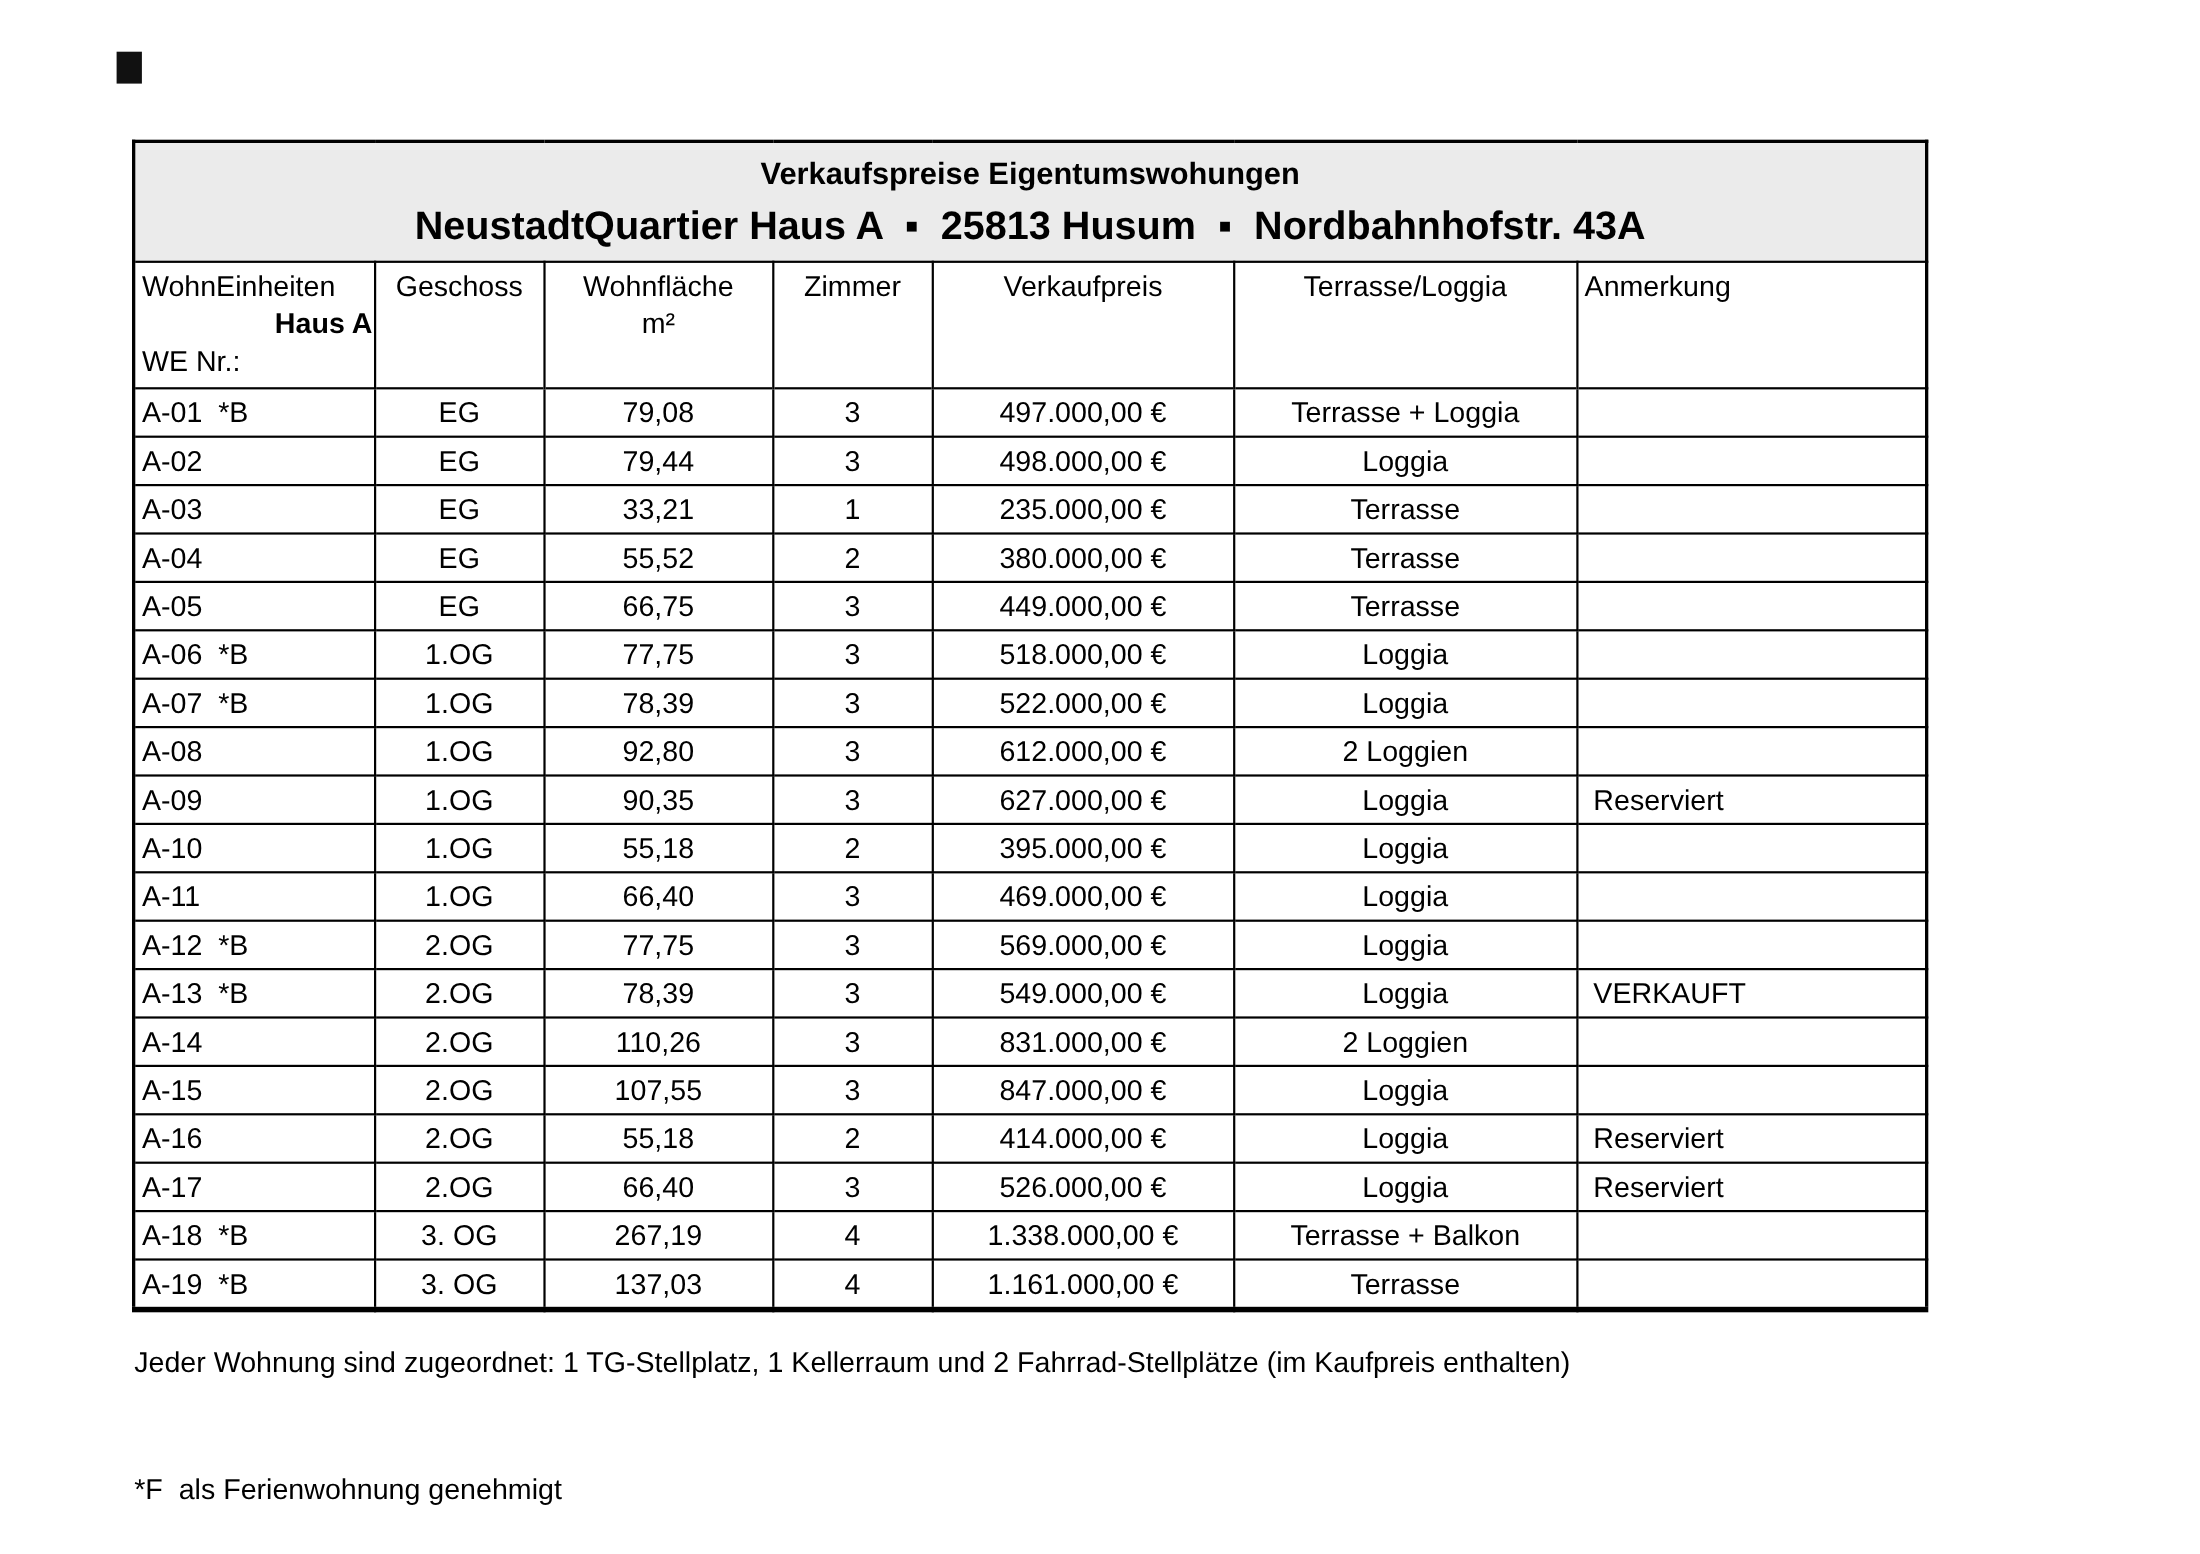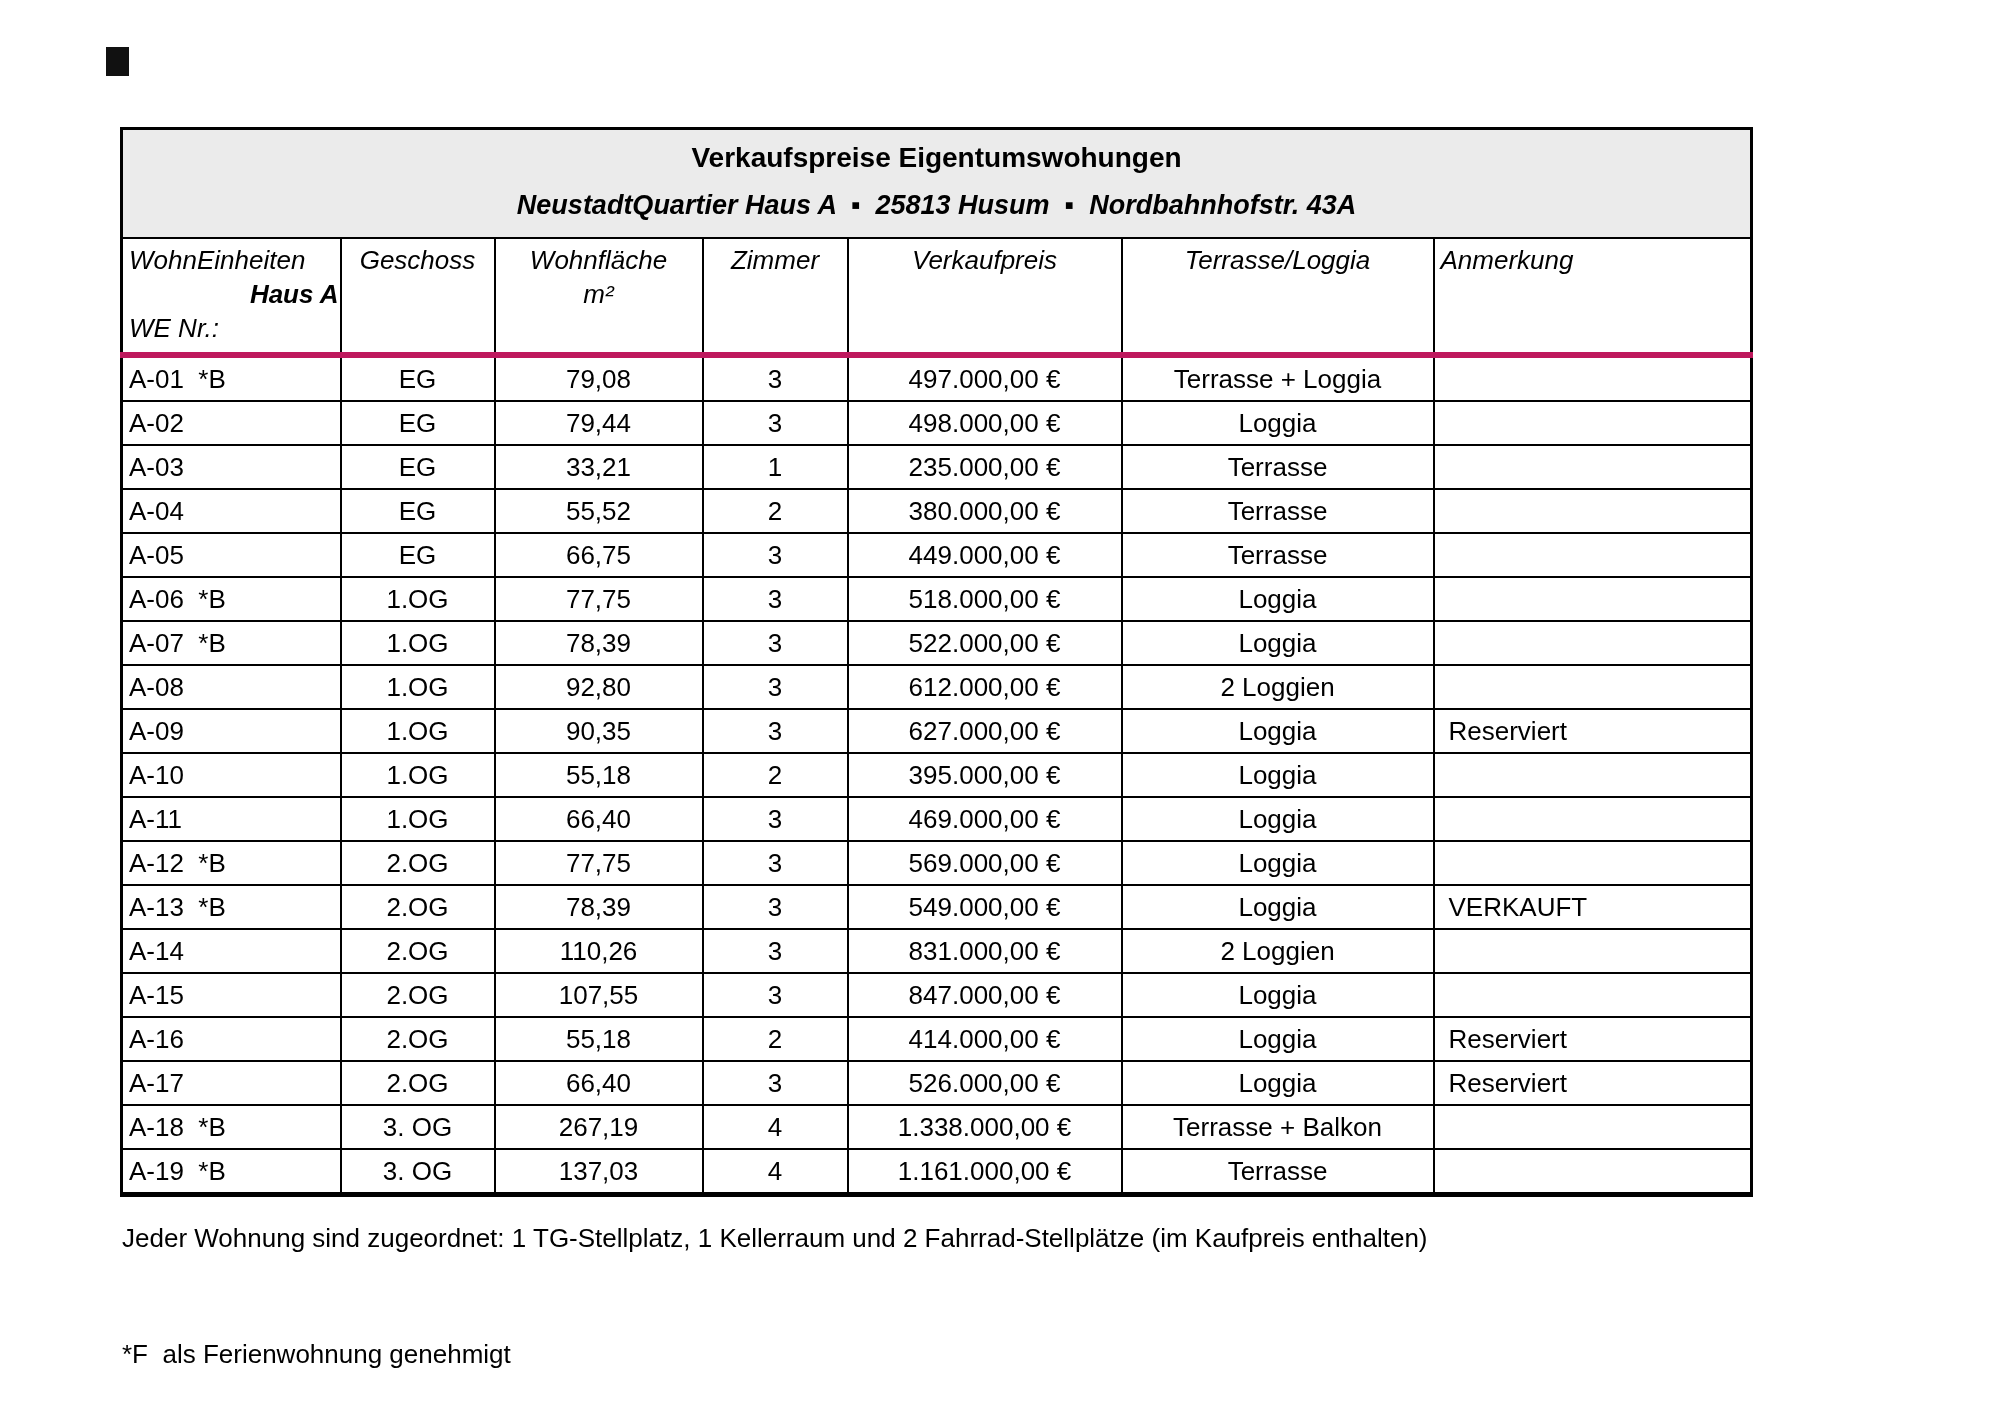--- a/index.html
+++ b/index.html
@@ -51,32 +51,30 @@
     border-bottom: 3px solid #000000;
   }
   .title-line1 {
     font-weight: bold;
     font-size: 28px;
     line-height: 36px;
     margin-bottom: 12px;
   }
   .title-line2 {
     font-weight: bold;
-    font-size: 27px;
+    font-size: 36px;
     line-height: 34px;
     white-space: pre;
-    font-style: italic;
   }
   .header-row th {
     height: 108px;
     vertical-align: top;
     padding-top: 4px;
     text-align: center;
-    border-bottom: 6px solid #be185d;
-    font-style: italic;
+    border-bottom: 1px solid #be185d;
   }
   .header-row th.h-left {
     text-align: left;
     padding-left: 6px;
   }
   .bold { font-weight: bold; text-align: right; }
   .data-row td { height: 40px; vertical-align: middle; }
   .c-we {
     text-align: left;
     padding-left: 6px;

